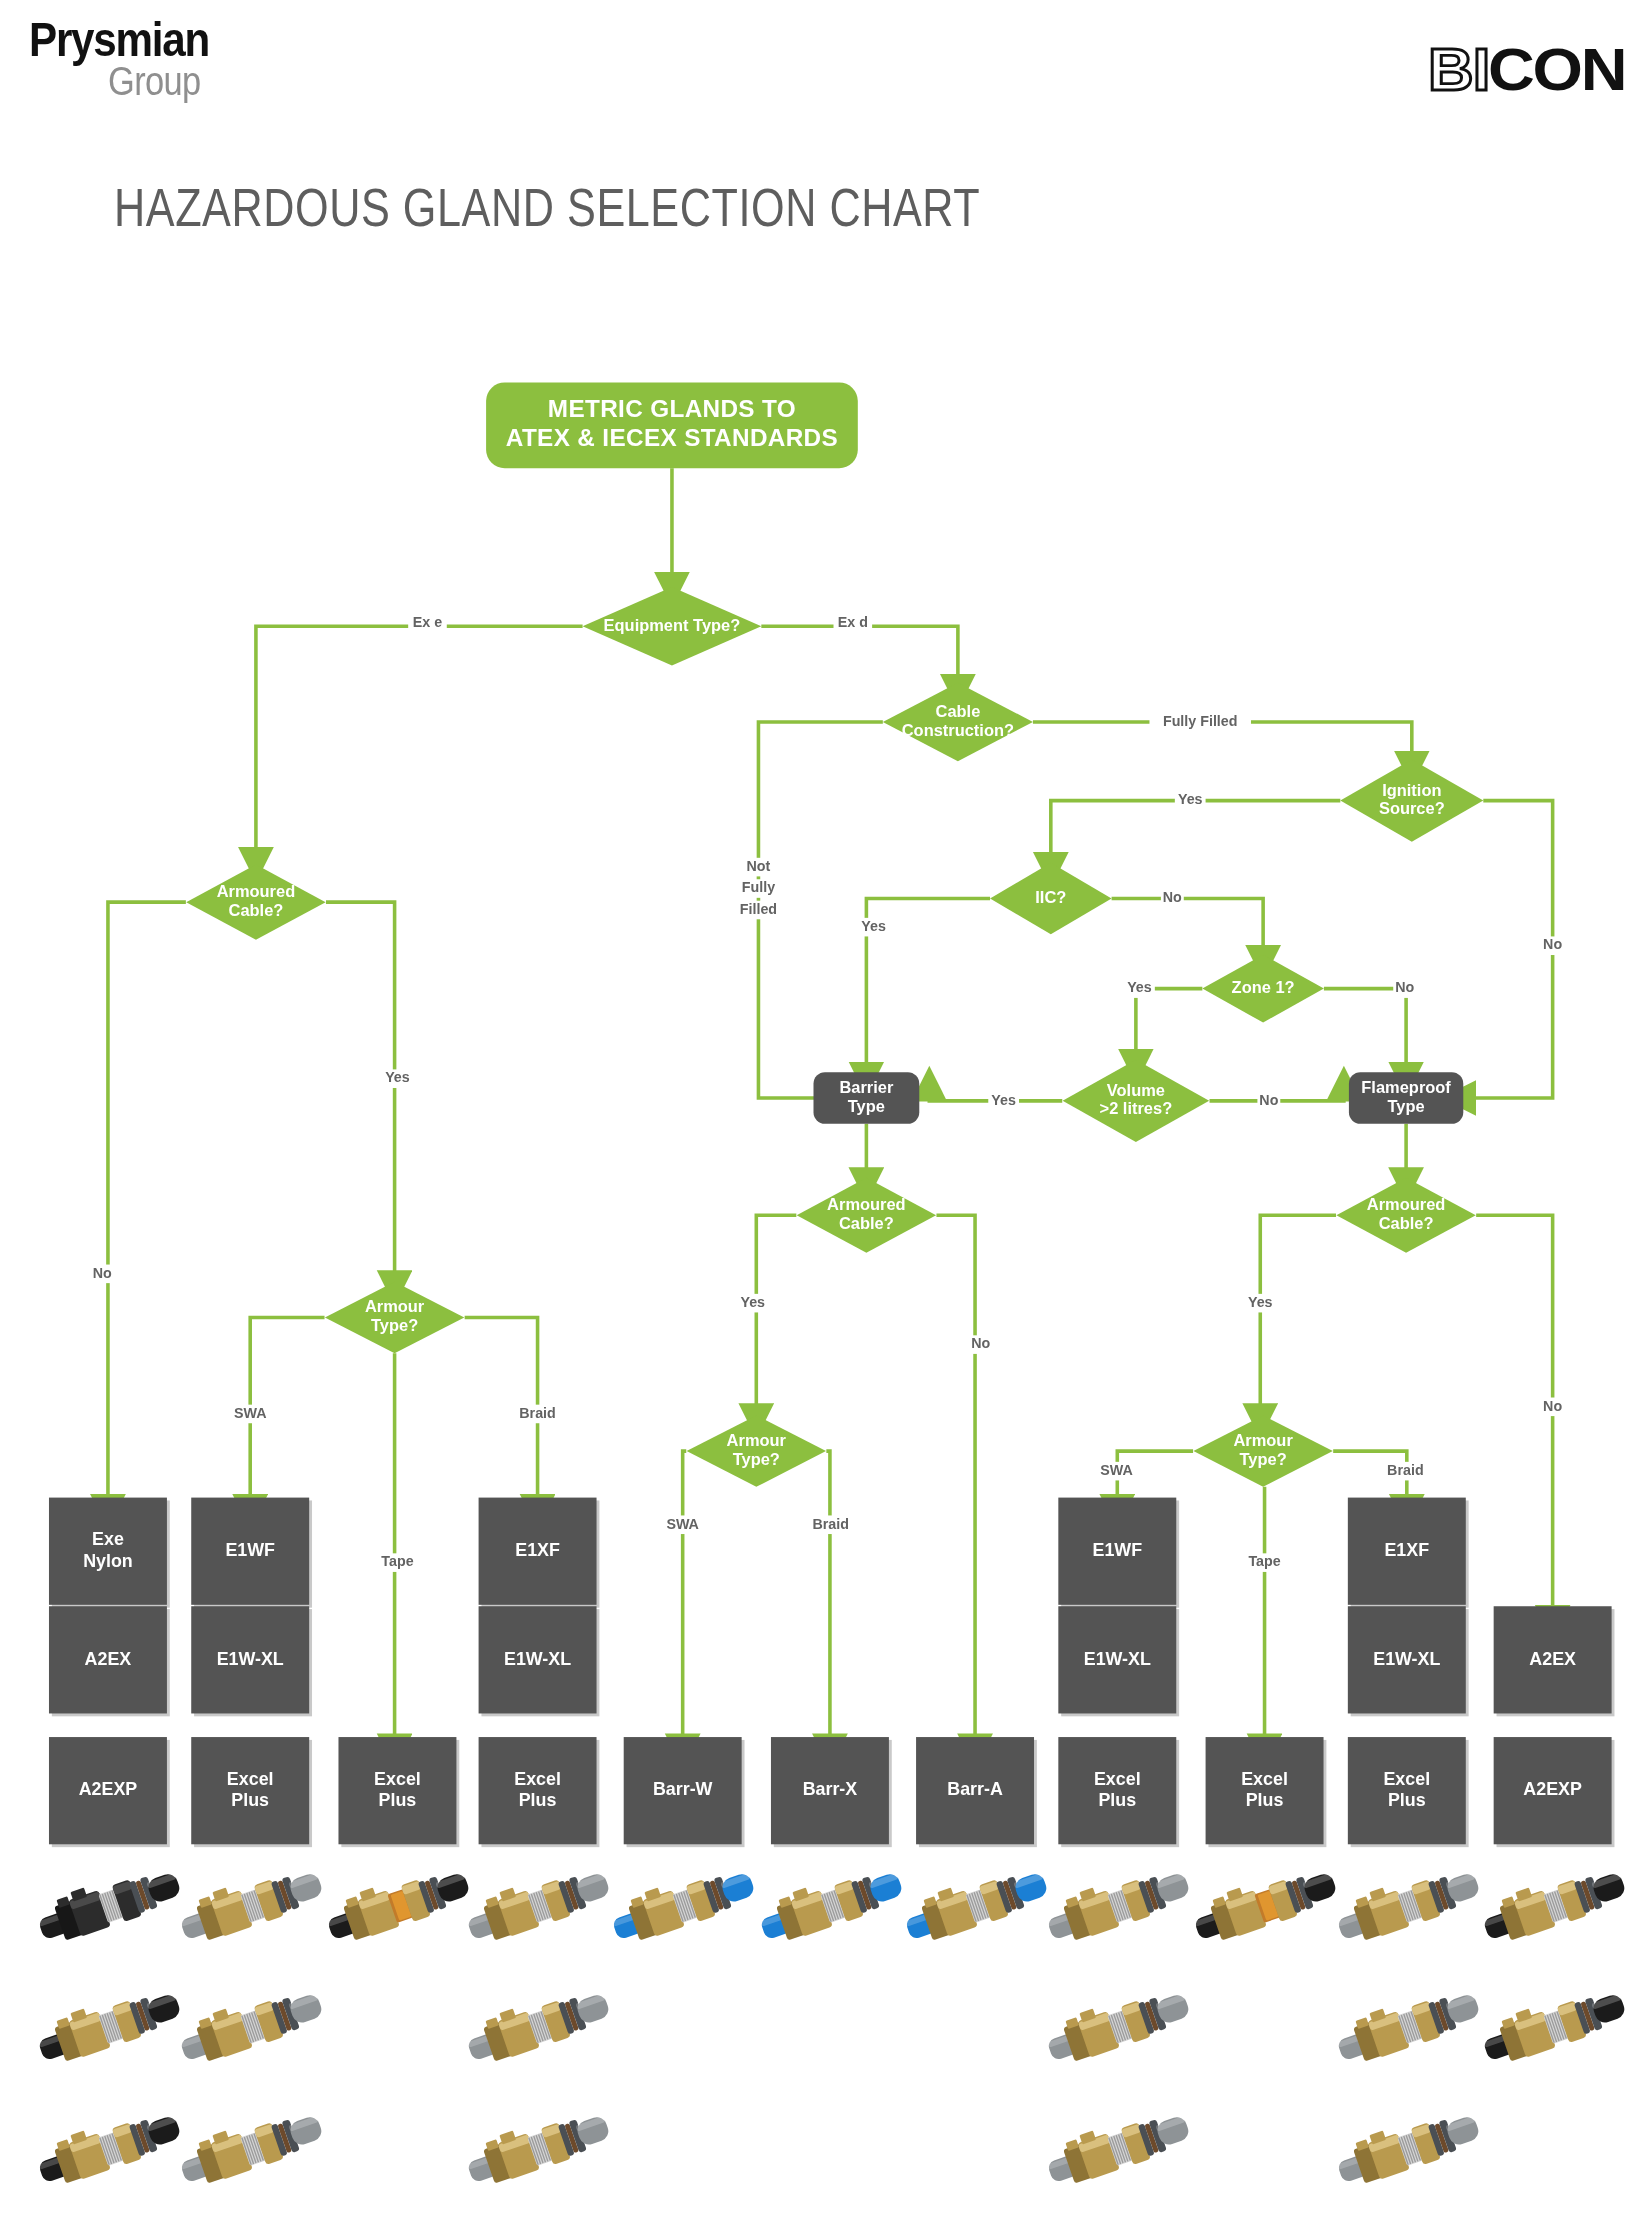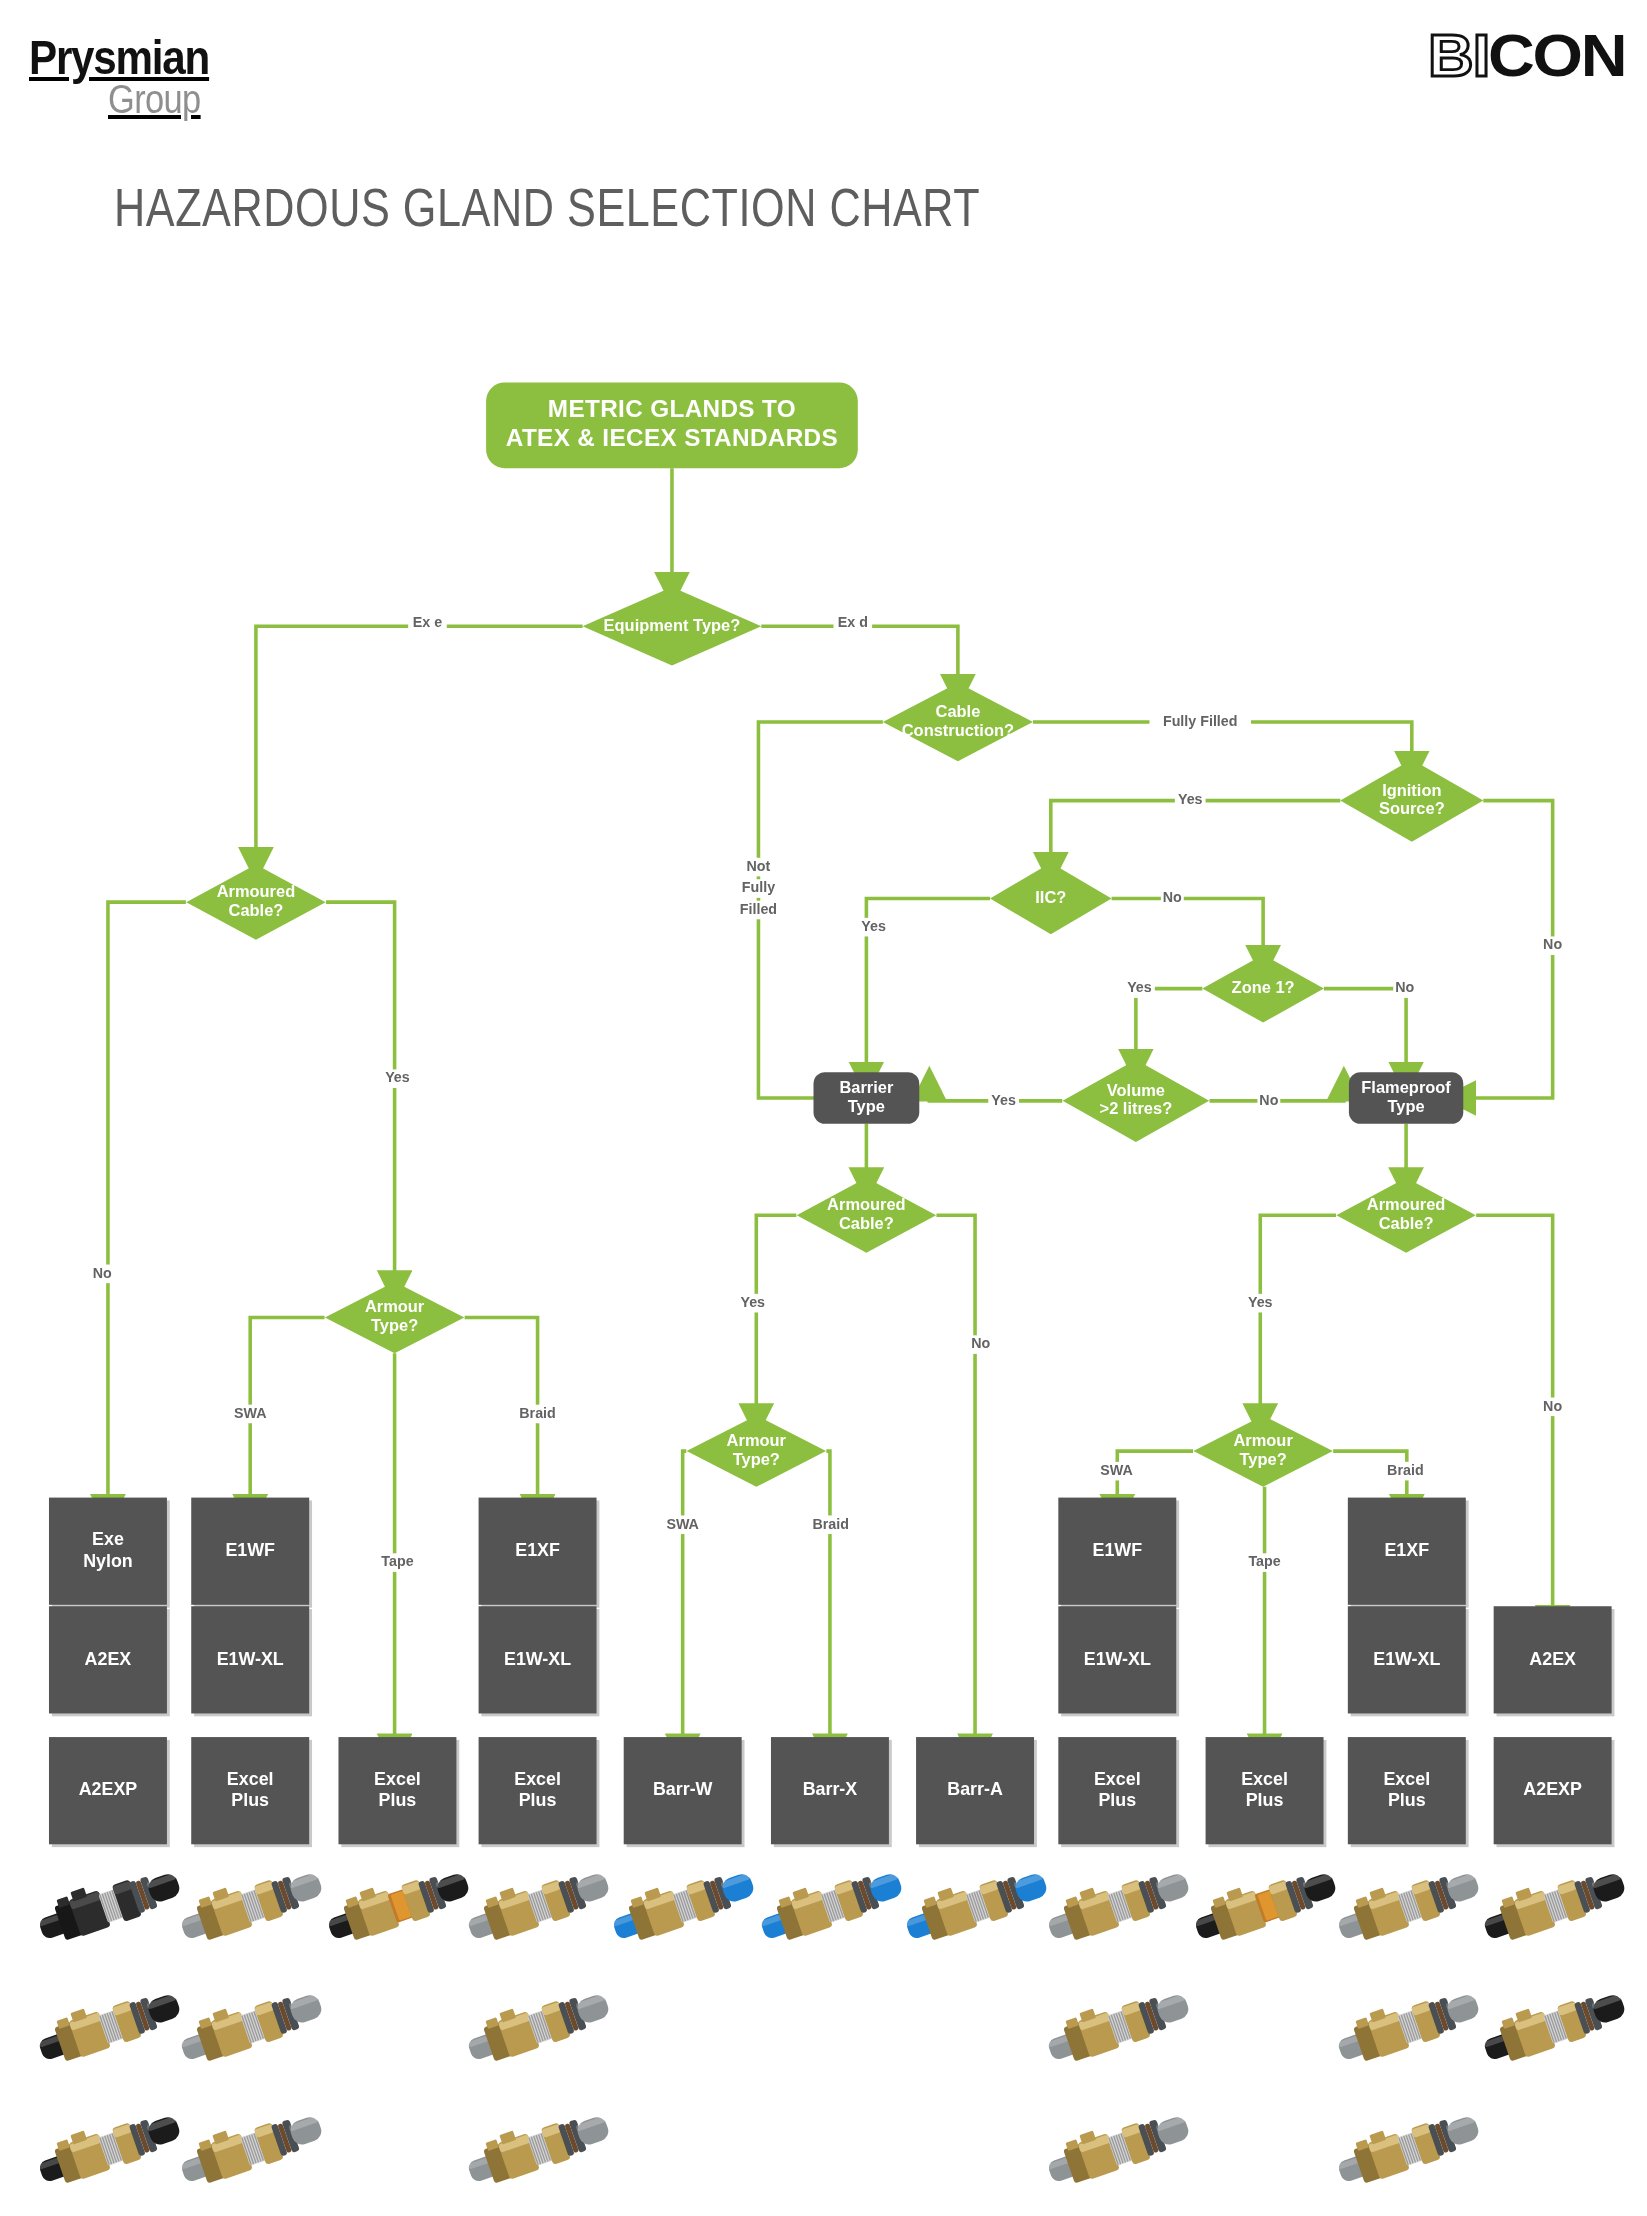--- a/index.html
+++ b/index.html
@@ -3,34 +3,34 @@
 <meta charset="utf-8">
 <style>
   html, body { margin:0; padding:0; background:#ffffff; }
   body {
     width:1647px; height:2216px; position:relative; overflow:hidden;
     font-family:"Liberation Sans", sans-serif;
   }
   #root { position:absolute; left:0; top:0; width:1647px; height:2216px; }
 
   
-  .logo-prysmian { position:absolute; left:29px; top:35px; width:236px;text-decoration:underline; }
+  .logo-prysmian { position:absolute; left:29px; top:17px; width:236px; }
   .logo-prysmian .l1 {
     font-family:"Liberation Sans", sans-serif;
     font-weight:700; font-size:49px; line-height:44px; color:#111111;
     letter-spacing:-1.4px; transform:scaleX(0.86); transform-origin:left top;
   }
   .logo-prysmian .l2 {
     font-family:"Liberation Sans", sans-serif;
     font-weight:400; font-size:40px; line-height:40px; color:#8f8f8f;
     letter-spacing:-0.7px; margin-left:79px; transform:scaleX(0.86);
     transform-origin:left top;
   }
 
-  .logo-bicon { position:absolute; right:32px; top:24px; height:63px;
+  .logo-bicon { position:absolute; right:32px; top:38px; height:63px;
                 display:flex; align-items:center; }
   .logo-bicon .bi {
     font-family:"Liberation Sans", sans-serif; font-weight:700;
     font-size:60px; line-height:60px; color:#ffffff;
     -webkit-text-stroke:2.9px #111; letter-spacing:-0.7px;
     transform:scaleX(1.05); transform-origin:left center;
     text-shadow:0 0 0 #111;
   }
   .logo-bicon .con {
     font-family:"Liberation Sans", sans-serif; font-weight:700;

